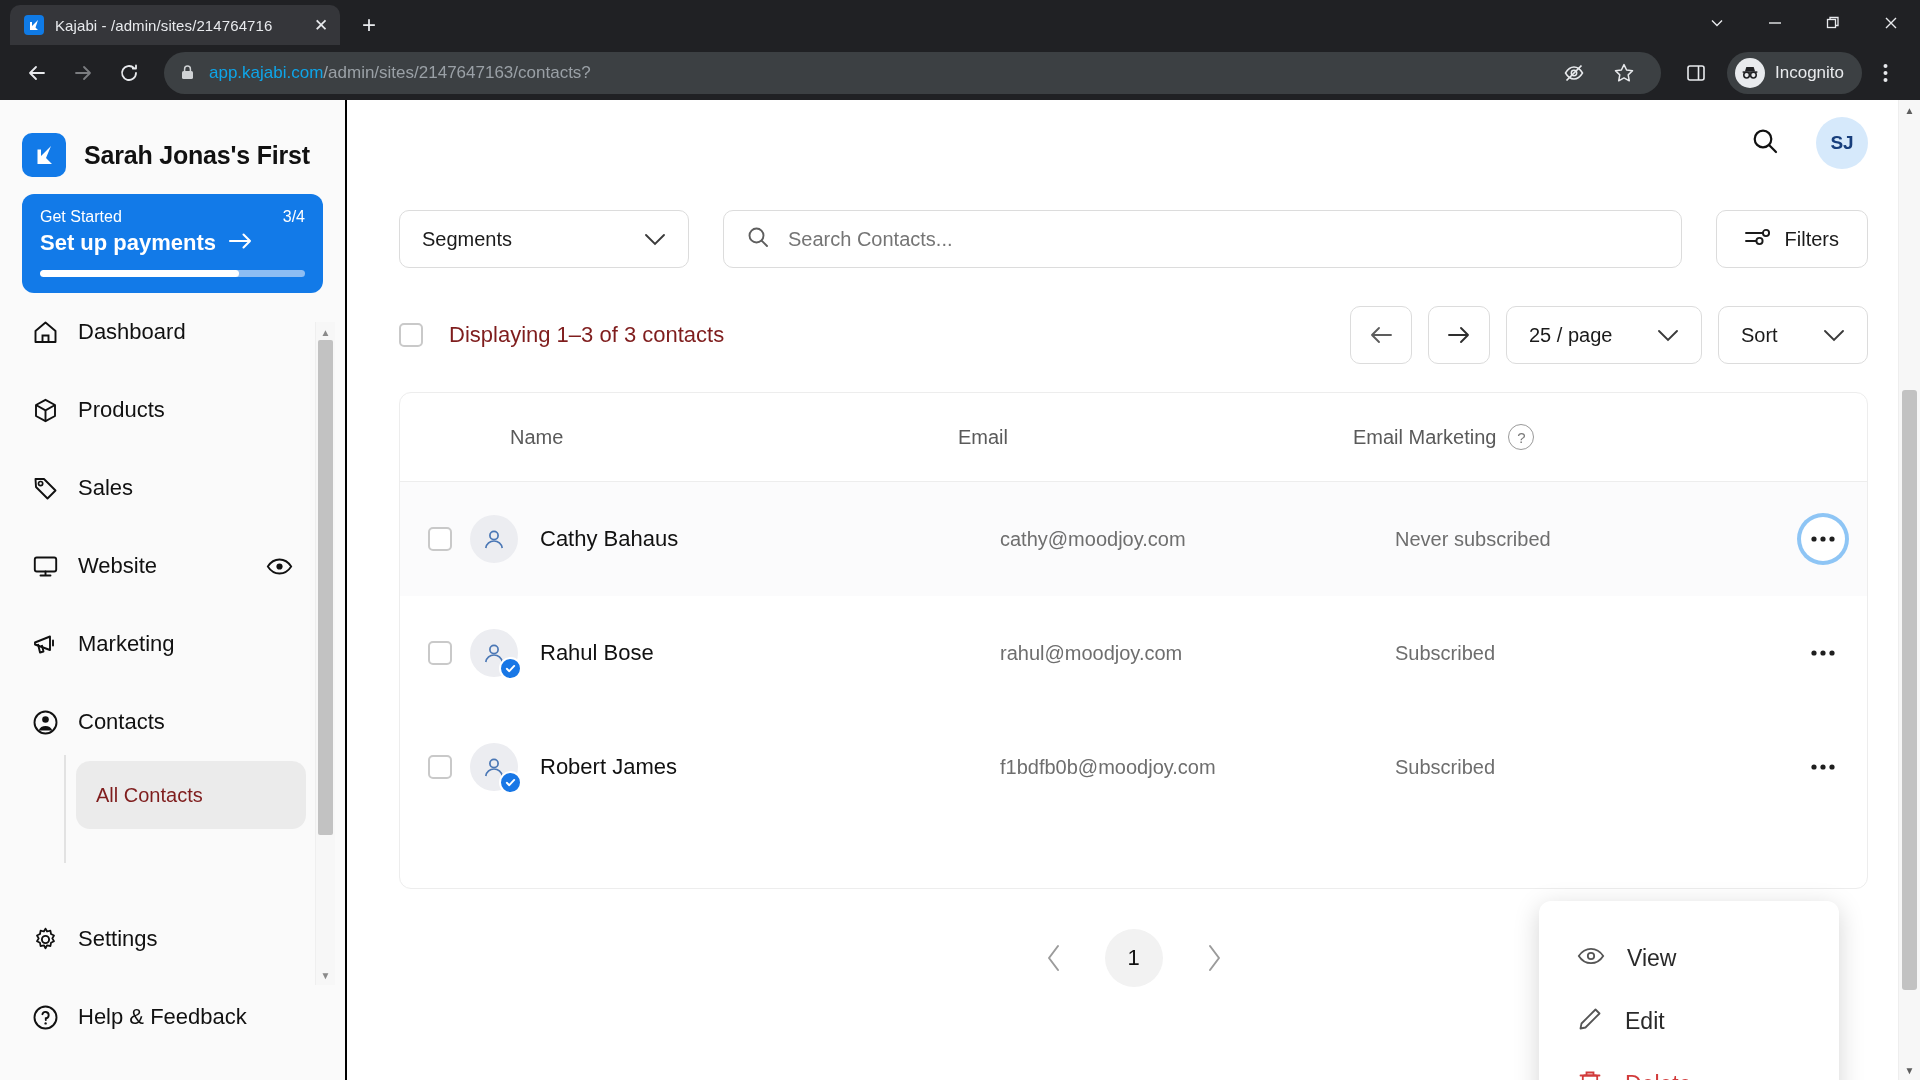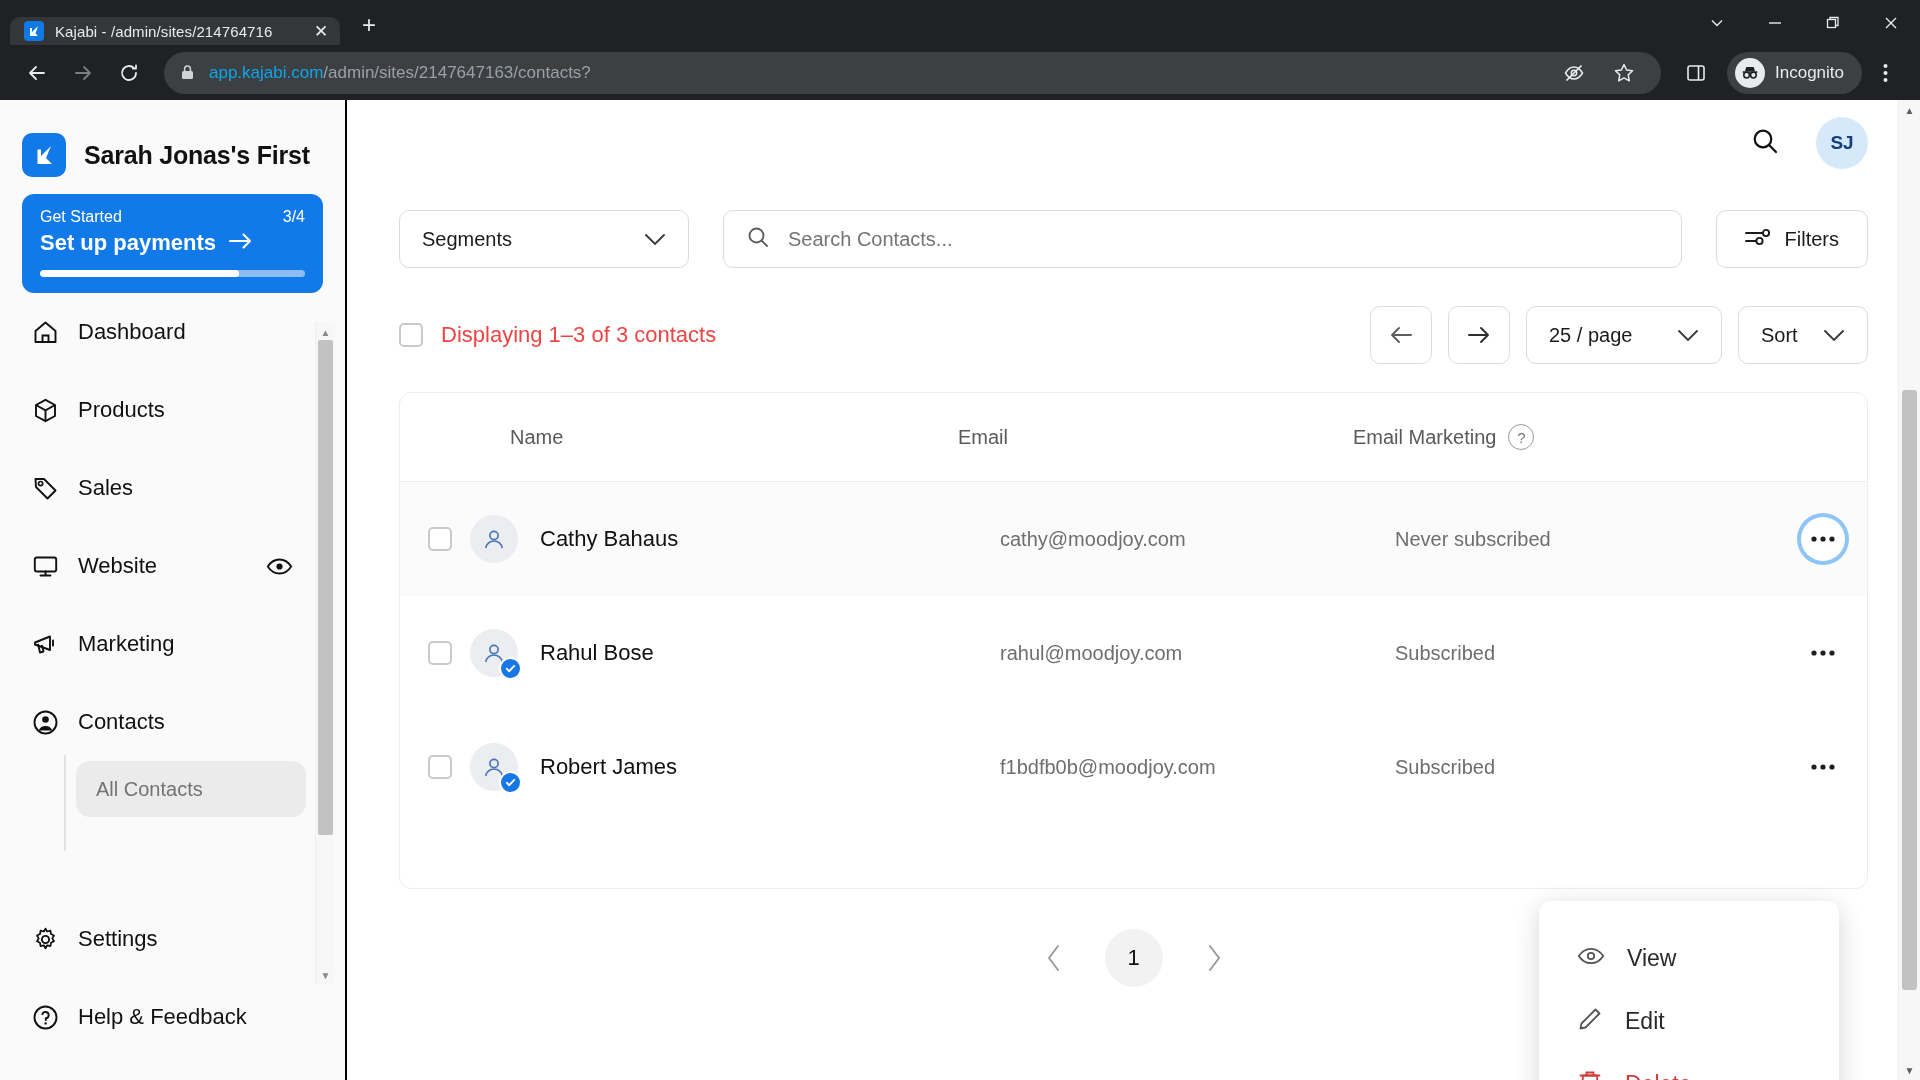--- a/index.html
+++ b/index.html
@@ -11,21 +11,21 @@
   }
 
   
   .browser { width: 1920px; height: 1080px; display: flex; flex-direction: column; background:#202124; }
 
   .tabstrip {
     height: 45px; background: #202124; display: flex; align-items: flex-end;
     position: relative; flex: none;
   }
   .tab {
-    margin-left: 10px; height: 28px; width: 330px;
+    margin-left: 10px; height: 40px; width: 330px;
     background: #35363a; border-radius: 10px 10px 0 0;
     display: flex; align-items: center; padding: 0 8px 0 14px; gap: 11px;
     position: relative;
   }
   .tab-favicon {
     width: 20px; height: 20px; background:#0f7ae5; border-radius: 4px;
     display:flex; align-items:center; justify-content:center; flex:none;
   }
   .tab-favicon svg { display:block; }
   .tab-title {
@@ -106,22 +106,22 @@
     display:flex; align-items:center; gap: 18px; height: 78px; padding-left: 8px;
     color:#111; font-size: 22px; font-weight: 500;
   }
   .nav-item .ico { width: 30px; display:flex; align-items:center; justify-content:center; flex:none; }
   .nav-item .eye { margin-left:auto; margin-right: 30px; display:flex; }
   .subnav { position: relative; padding-left: 44px; }
   .subnav:before {
     content:""; position:absolute; left: 42px; top: -6px; bottom: -34px; width: 2px; background:#e2e2e2;
   }
   .subitem {
-    background:#ebebeb; border-radius: 14px; height: 56px; display:flex; align-items:center;
-    padding-left: 20px; font-size: 20px; color:#737373; margin-left: 10px; width: 230px;
+    background:#ebebeb; border-radius: 14px; height: 68px; display:flex; align-items:center;
+    padding-left: 20px; font-size: 20px; color:#7f1d1d; margin-left: 10px; width: 230px;
   }
 
   .bottomnav { padding: 0 22px 24px 22px; }
 
   
   .sb-scroll {
     position:absolute; right: 10px; top: 222px; width: 20px; height: 663px;
     background:#f7f7f7; border-left:1px solid #efefef;
   }
   .sb-scroll .arrow { height: 20px; display:flex; align-items:center; justify-content:center; color:#8a8a8a; font-size:10px; }
@@ -142,28 +142,28 @@
     display:flex; align-items:center; padding: 0 22px; font-size: 20px; color:#1b1b1b;
   }
   .segments { width: 290px; justify-content: space-between; }
   .searchbox { flex: 1; gap: 18px; color:#6b6b6b; }
   .filters { gap: 14px; padding: 0 28px; }
 
   .toolrow { display:flex; align-items:center; margin-top: 38px; gap: 18px; }
   .chk {
     width: 24px; height: 24px; border:2px solid #c9c9c9; border-radius: 5px; background:#fff; flex:none;
   }
-  .displaying { font-size: 22px; color:#ef4444; margin-left: 0; }
+  .displaying { font-size: 22px; color:#7f1d1d; margin-left: 8px; }
   .toolrow-right { margin-left:auto; display:flex; align-items:center; gap: 16px; }
   .sqbtn {
     width: 62px; height: 58px; border:1px solid #dcdcdc; border-radius: 10px; background:#fff;
     display:flex; align-items:center; justify-content:center; color:#5d5d5d;
   }
   .perpage { width: 196px; justify-content: space-between; }
-  .sortbtn { width: 130px; justify-content: space-between; }
+  .sortbtn { width: 150px; justify-content: space-between; }
 
   .card {
     margin-top: 28px; border:1px solid #ededed; border-radius: 12px; background:#fff;
     padding: 0 0 64px 0; position: relative;
   }
   .thead { display:flex; align-items:center; height: 88px; padding: 0 22px 0 28px; }
   .th { font-size: 20px; color:#5a5a5a; }
   .col-name { width: 530px; padding-left: 82px; }
   .col-email { width: 395px; }
   .col-mkt { display:flex; align-items:center; gap: 12px; justify-content: space-between; }

